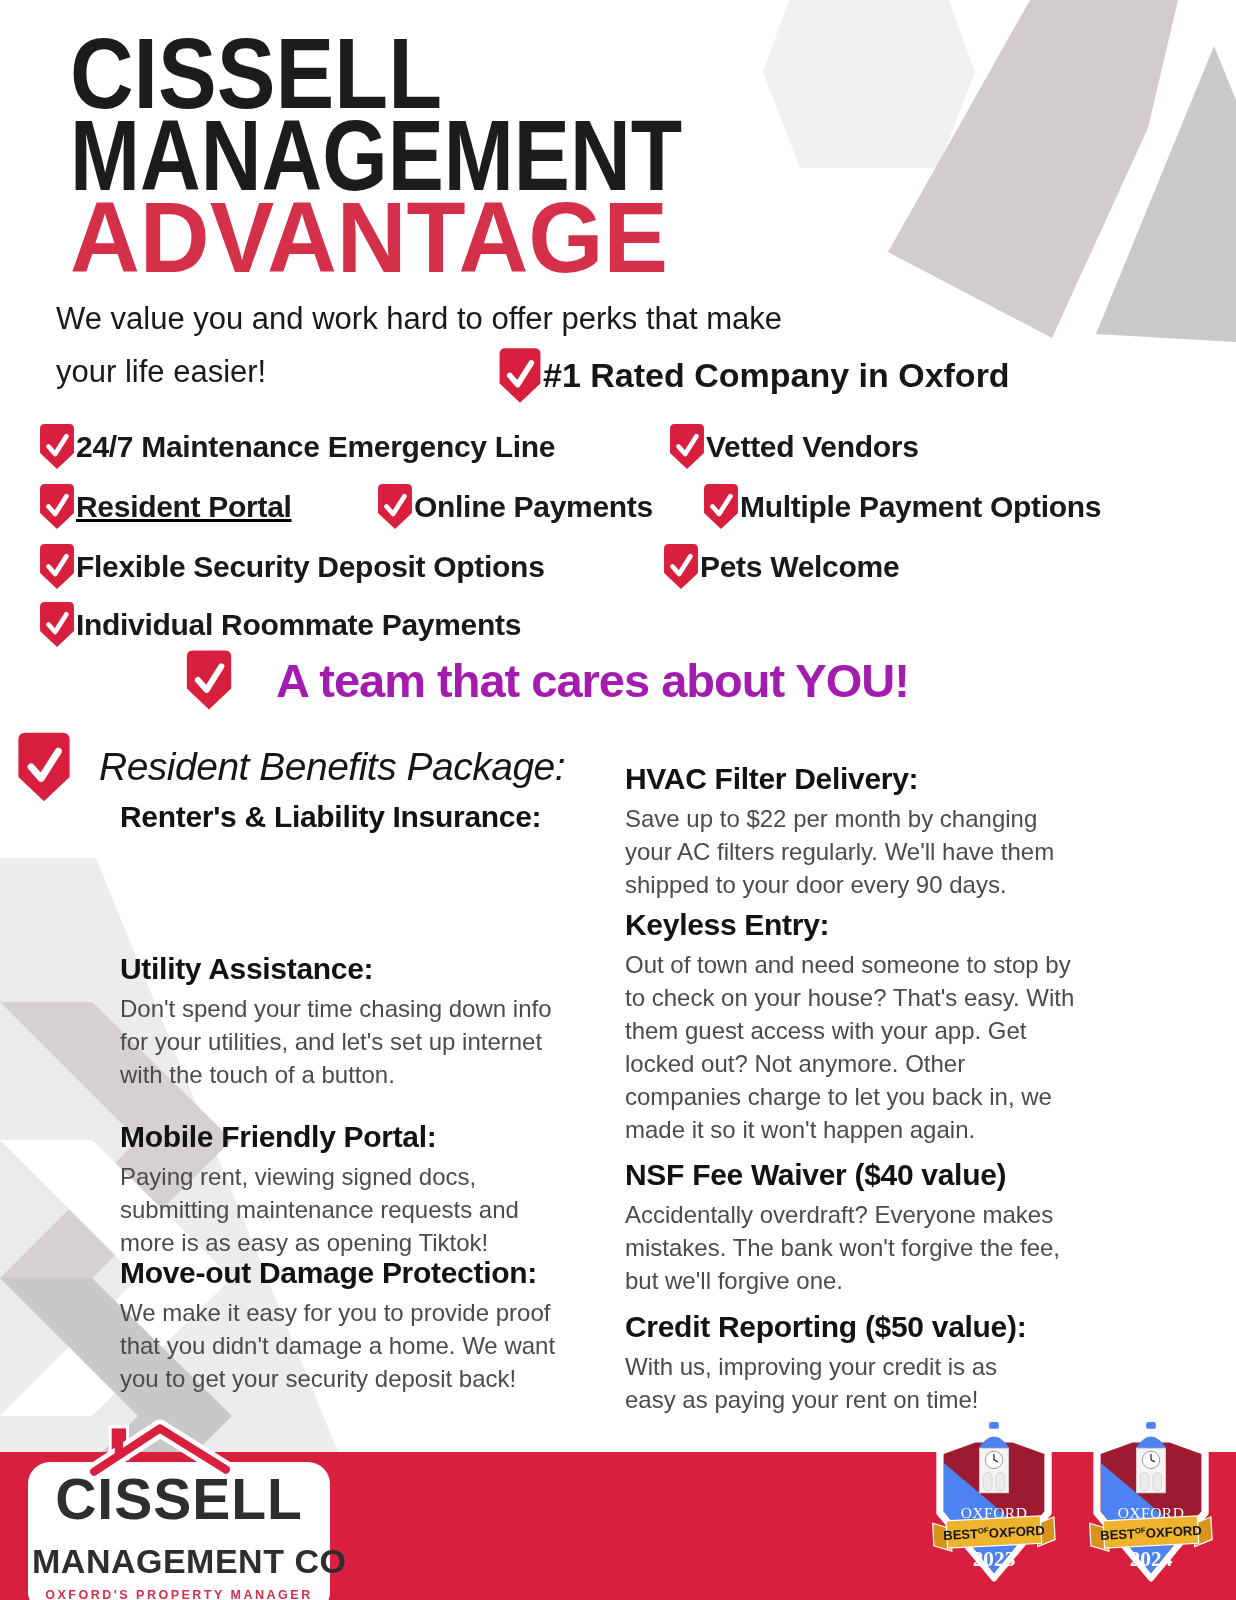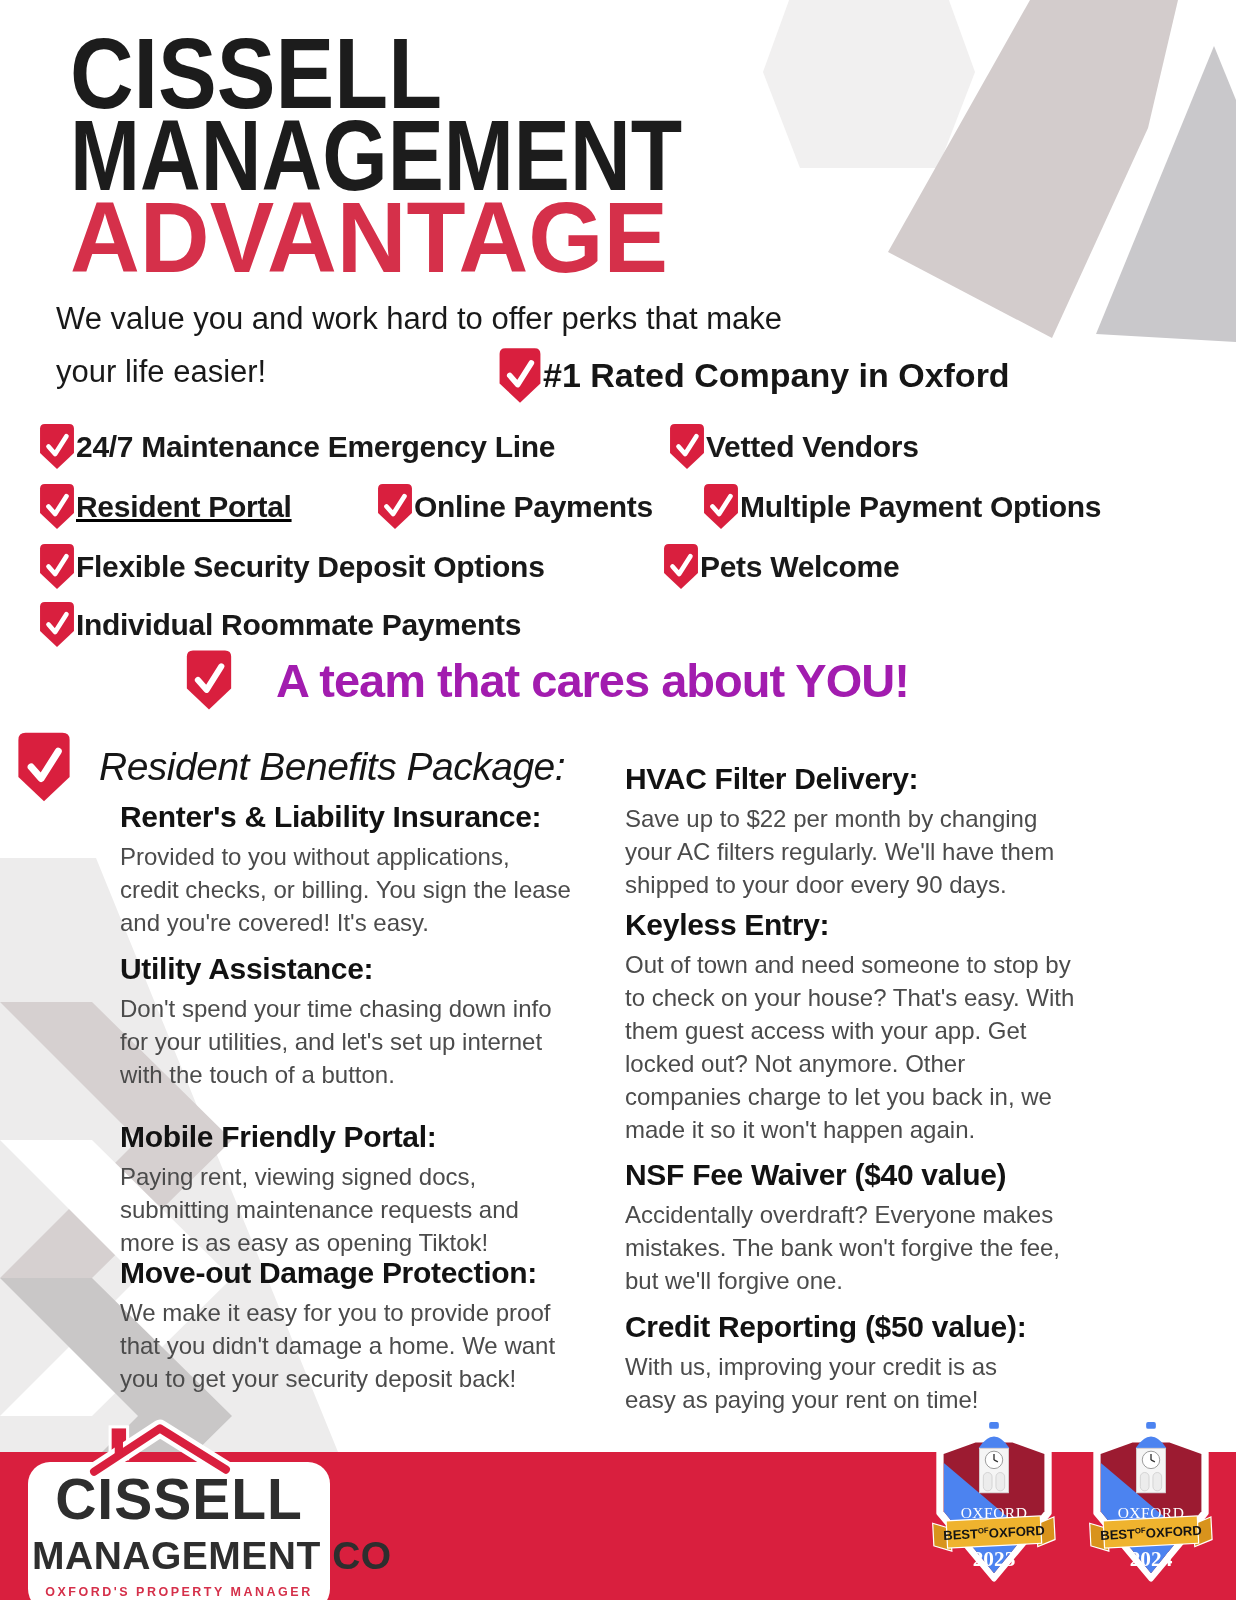--- a/index.html
+++ b/index.html
@@ -46,21 +46,21 @@
 
   
   .footer-band{position:absolute;left:0;top:1452px;width:1236px;height:148px;background:#d91f3e;}
   .logo{position:absolute;left:28px;top:1402px;width:302px;height:190px;}
   .logo-roof{position:absolute;left:60px;top:16px;width:144px;height:62px;z-index:2;}
   .logo-card{
     position:absolute;left:0;top:60px;width:302px;box-sizing:border-box;
     background:#ffffff;border-radius:22px;text-align:center;padding:10px 4px 12px;z-index:1;
   }
   .logo-name1{font-size:57px;font-weight:bold;color:#2e2e2e;line-height:0.95;letter-spacing:1px;}
-  .logo-name2{font-size:39px;font-weight:bold;color:#2e2e2e;letter-spacing:0.5px;margin-top:8px;white-space:nowrap;}
+  .logo-name2{font-size:34px;font-weight:bold;color:#2e2e2e;letter-spacing:0.5px;margin-top:16px;white-space:nowrap;}
   .logo-tagline{font-size:12.5px;font-weight:bold;color:#d5304a;letter-spacing:2.5px;margin-top:7px;white-space:nowrap;}
 
   .award{position:absolute;width:126px;height:163px;}
   .award-1{left:931px;top:1422px;}
   .award-2{left:1088px;top:1422px;}
   .aw-mag{font-family:"Liberation Serif",serif;font-size:16px;fill:#ffffff;text-anchor:middle;letter-spacing:0.5px;}
   .aw-magsub{font-family:"Liberation Sans",sans-serif;font-size:4.5px;fill:#f0caca;text-anchor:middle;letter-spacing:2px;}
   .aw-banner{font-family:"Liberation Sans",sans-serif;font-weight:bold;font-size:13.5px;fill:#141414;text-anchor:middle;}
   .aw-year{font-family:"Liberation Serif",serif;font-weight:bold;font-size:22px;fill:#ffffff;text-anchor:middle;}
 </style>
@@ -169,23 +169,20 @@
   <div class="rbp" style="left:15px;top:730px;">
     <svg class="sh sh-xl" viewBox="0 0 40 52">
         <path d="M7 2 H33 Q38 2 38 7 V33 L20 50 L2 33 V7 Q2 2 7 2 Z" fill="#d91f3e"></path>
         <path d="M11 26 L18 34 L30 15" fill="none" stroke="#fff" stroke-width="5" stroke-linecap="round" stroke-linejoin="round"></path>
       </svg>
     <span class="rbp-label">Resident Benefits Package:</span>
   </div>
 
   <div class="sec sec-l" style="top:800px;">
     <h3>Renter's &amp; Liability Insurance:</h3>
-    <p>Provided to you without applications,
-credit checks, or billing. You sign the lease
-and you're covered! It's easy.</p>
   </div>
   <div class="sec sec-l" style="top:1120px;">
     <h3>Mobile Friendly Portal:</h3>
     <p>Paying rent, viewing signed docs,
 submitting maintenance requests and
 more is as easy as opening Tiktok!</p>
   </div>
   <div class="sec sec-l" style="top:952px;">
     <h3>Utility Assistance:</h3>
     <p>Don't spend your time chasing down info

